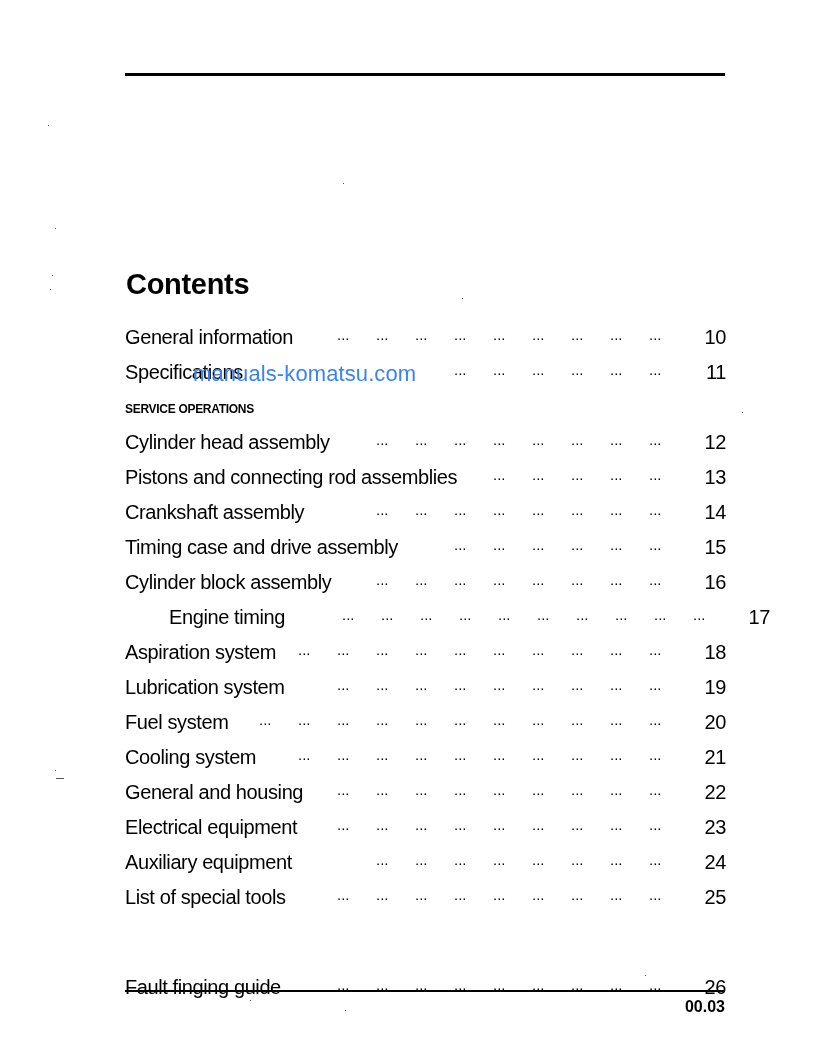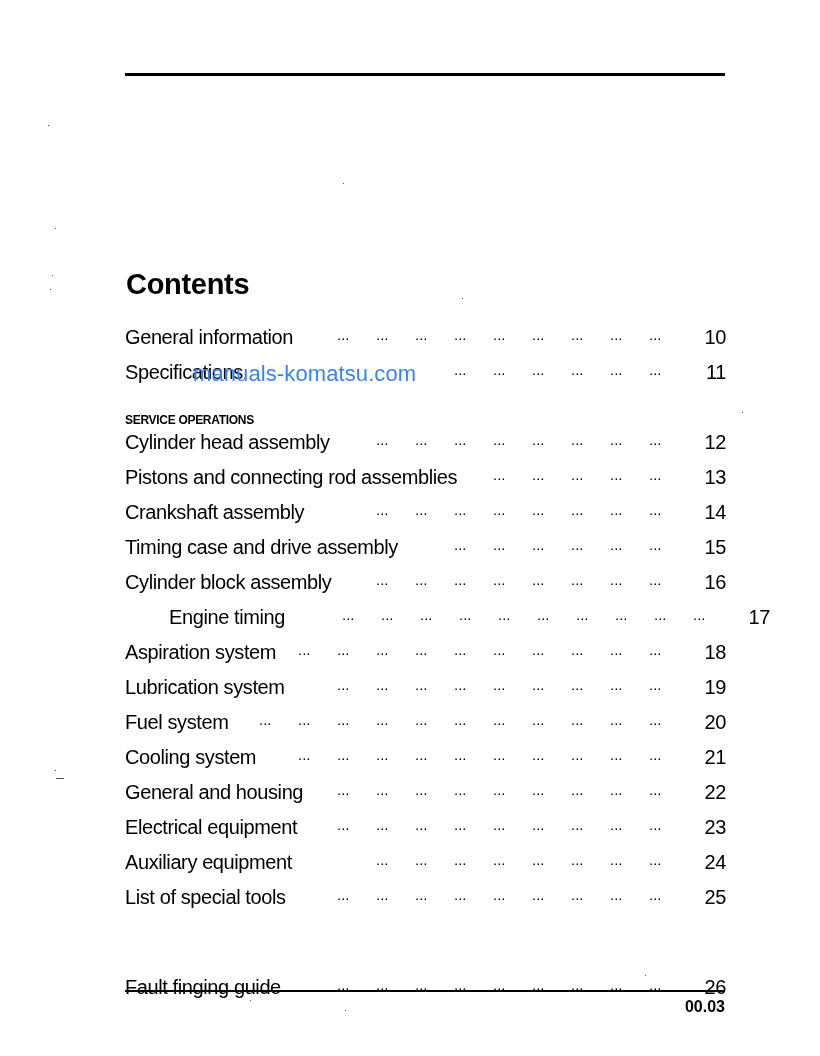--- a/index.html
+++ b/index.html
@@ -7,21 +7,21 @@
            font-family: "Liberation Sans", sans-serif; color: #000; }
     .rule { position: absolute; left: 125px; width: 600px; background: #000; }
     .rule.top { top: 73px; height: 3px; }
     .rule.bottom { top: 990px; height: 2px; }
     .title { position: absolute; left: 126px; top: 268px; font-size: 29px; font-weight: bold; letter-spacing: -0.3px; }
     .row { position: absolute; left: 125px; width: 601px; height: 26px; font-size: 20px; letter-spacing: -0.4px; }
     .row .label { position: absolute; left: 0; top: 0; white-space: nowrap; }
     .row .page { position: absolute; right: 0; top: 0; }
     .row .dots { position: absolute; top: 0; right: 38px; white-space: nowrap; font-size: 15px; letter-spacing: 0; }
     .dot { display: inline-block; width: 39px; text-align: left; }
-    .section { position: absolute; left: 125px; top: 402px; font-size: 12px; font-weight: bold; letter-spacing: -0.3px; margin-top: 11px; }
+    .section { position: absolute; left: 125px; top: 402px; font-size: 12px; font-weight: bold; letter-spacing: -0.3px; }
     .watermark { position: absolute; left: 193px; top: 361px; font-size: 22px; color: #3b82f6; letter-spacing: 0.1px; }
     .footer { position: absolute; right: 95px; top: 998px; font-size: 16px; font-weight: bold; }
     .speck { position: absolute; width: 1px; height: 1px; background: #555; }
   </style>
 </head>
 <body>
 
 <div class="rule top"></div>
 
 <div class="title">Contents</div>

